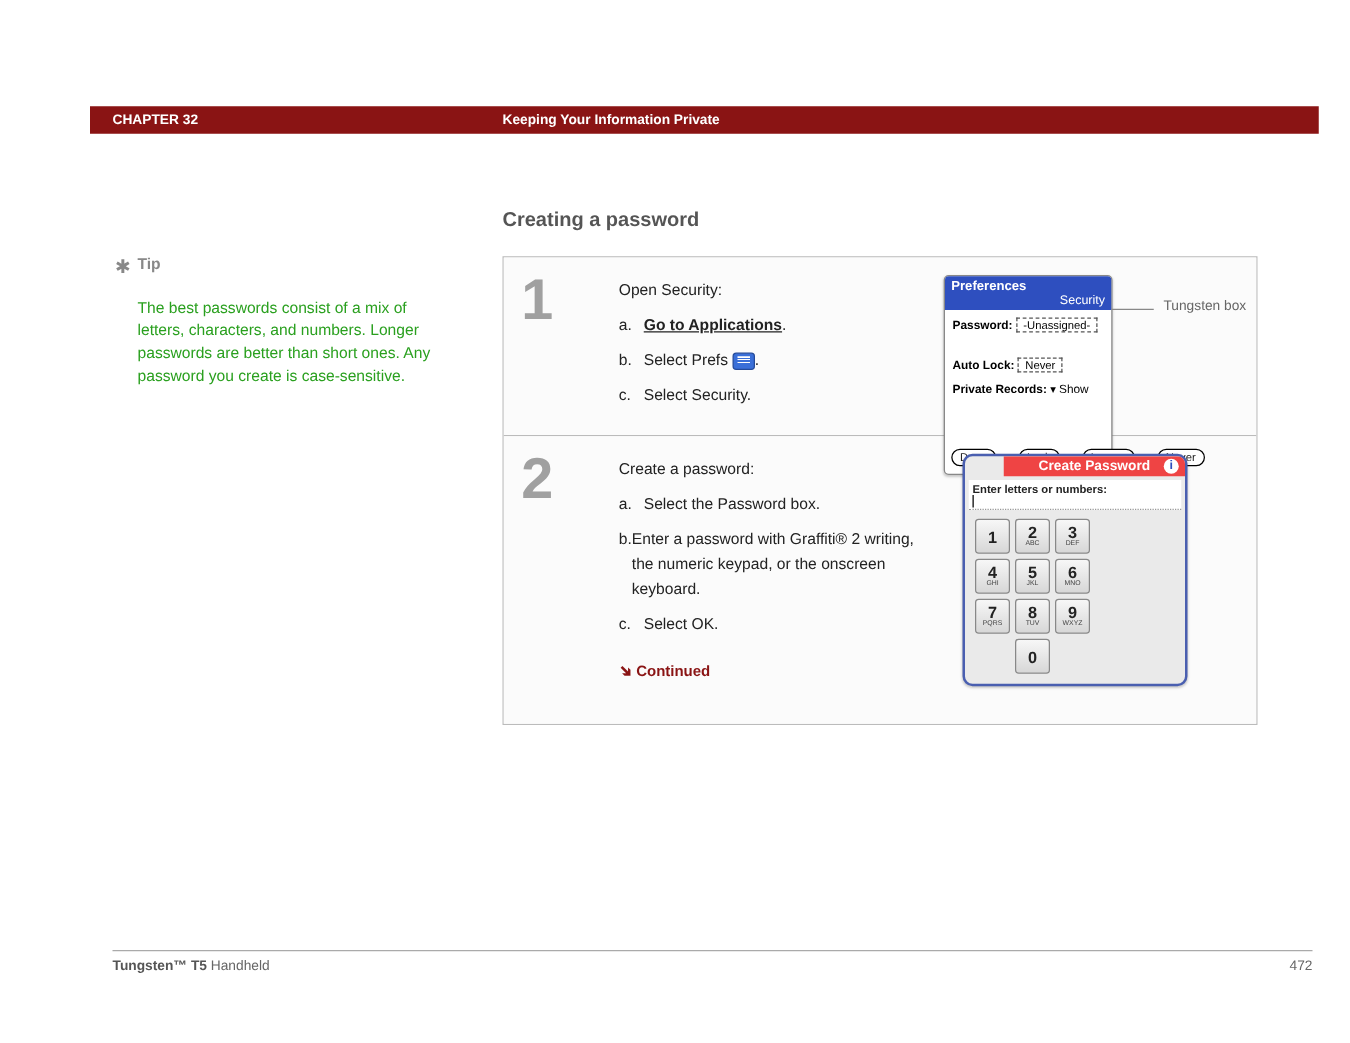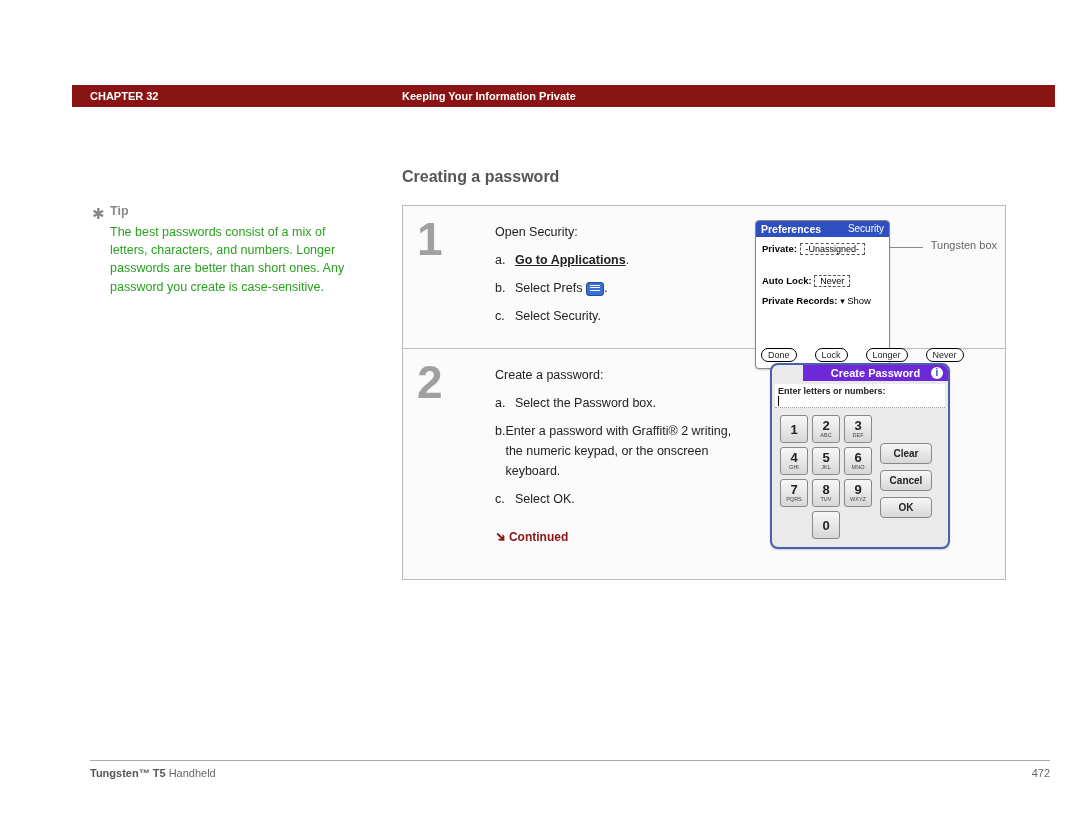--- a/index.html
+++ b/index.html
@@ -42,21 +42,21 @@
     line-height: 1.45;
   }
   .tip-star {
     position: absolute;
     left: -18px;
     top: 1px;
     color: #888;
     font-size: 15px;
   }
   .tip-label { font-weight: bold; color: #888; }
-  .tip-body { color: #2aa01f; margin-top: 3px; }
+  .tip-body { color: #2aa01f; margin-top: 17px; }
   .steps-box {
     position: absolute;
     top: 205px;
     left: 402px;
     width: 604px;
     border: 1px solid #bbb;
   }
   .step-row { display: flex; border-bottom: 1px solid #bbb; background:#fbfbfb; }
   .step-row:last-child { border-bottom: none; }
   .step-num-cell {
@@ -92,21 +92,21 @@
   .palm-header {
     background: #2e4fbf;
     color: #fff;
     font-size: 10.5px;
     font-weight: bold;
     padding: 2px 5px;
     display: flex;
     justify-content: space-between;
     border-radius: 3px 3px 0 0;
   }
-  .palm-header .right-lbl { color:#fff; font-weight:normal; font-size:10px;}
+  .palm-header .right-lbl { color:#fff; font-weight:normal; font-size:10px;margin-top:12px;}
   .palm-body {
     padding: 6px 6px 8px 6px;
     font-size: 9.5px;
     color: #000;
   }
   .palm-row { margin-bottom: 8px; }
   .palm-row b { font-weight:bold; }
   .dashed-box {
     border: 1px dashed #555;
     padding: 0 5px;
@@ -165,21 +165,21 @@
     width: 180px;
     height: 186px;
     border: 2px solid #4a5fb0;
     border-radius: 8px;
     background:#eaeaea;
     font-family: Arial, sans-serif;
     box-shadow: 0 1px 2px rgba(0,0,0,0.2);
     overflow:hidden;
   }
   .palm-dialog-header {
-    background:#6d28d9;
+    background:#ef4444;
     color:#fff;
     text-align:center;
     font-weight:bold;
     font-size:11px;
     padding:2px 0;
     position:relative;
     margin-left:31px;
   }
   .palm-dialog-header .info-i {
     position:absolute; right:5px; top:2px;
@@ -298,21 +298,21 @@
         </div>
       </div>
 
       <div class="palm-screen">
         <div class="palm-header">
           <span>Preferences</span>
           <span class="right-lbl">Security</span>
         </div>
         <div class="palm-body">
           <div class="palm-row">
-            <b>Private:</b>
+            <b>Password:</b>
             <span class="dashed-box">-Unassigned-</span>
           </div>
           <div class="palm-row" style="margin-top:20px;">
             <b>Auto Lock:</b>
             <span class="dashed-box">Never</span>
           </div>
           <div class="palm-row">
             <b>Private Records:</b>
             <span class="dropdown-tri">Show</span>
           </div>
@@ -394,25 +394,20 @@
                 <span class="sub-lbl">TUV</span>
               </div>
             <div class="key">
                 <span>9</span>
                 <span class="sub-lbl">WXYZ</span>
               </div>
             <div class="key key0">
                 <span>0</span>
               </div>
           </div>
-          <div class="side-btns">
-            <div class="side-btn">Clear</div>
-            <div class="side-btn">Cancel</div>
-            <div class="side-btn">OK</div>
-          </div>
         </div>
       </div>
     </div>
   </div>
 </div>
 
 <div class="footer">
   <span>
     <b>Tungsten™ T5</b><span> Handheld</span>
   </span>

